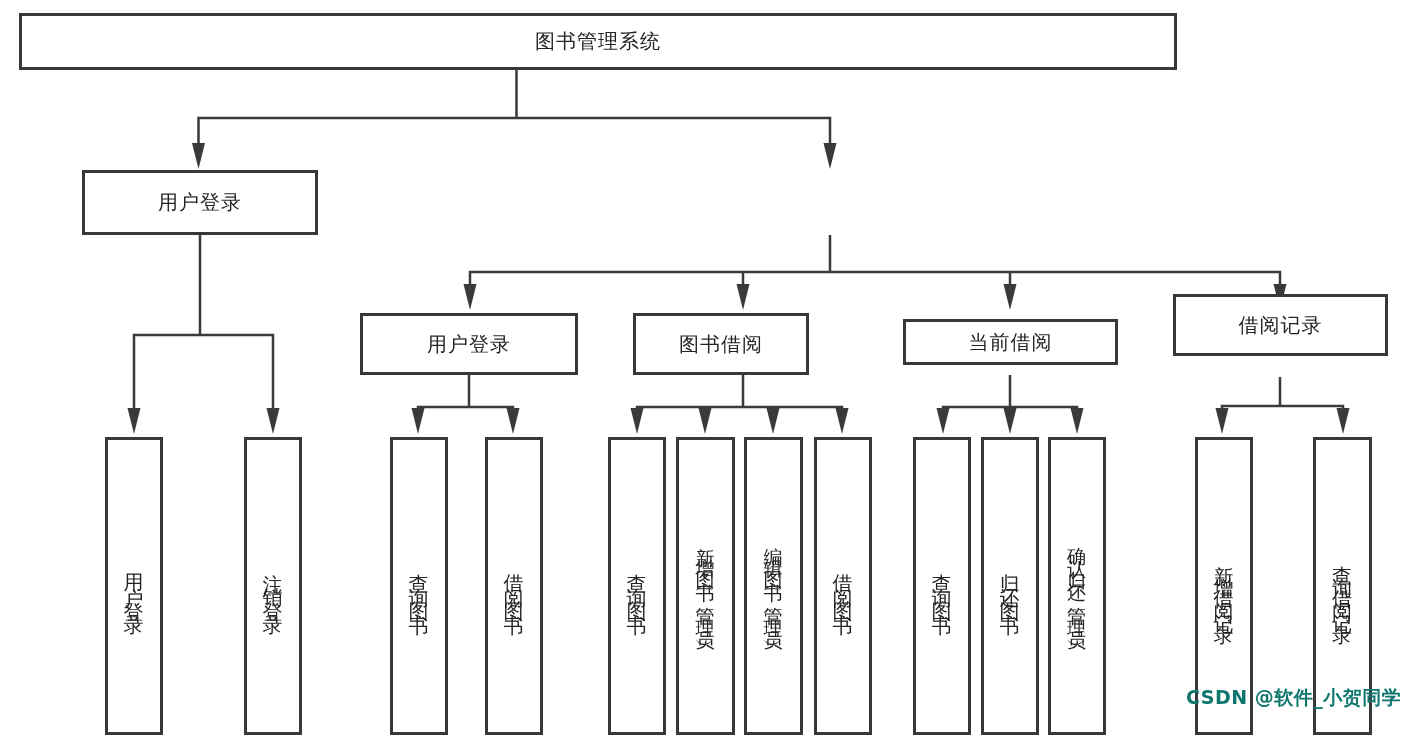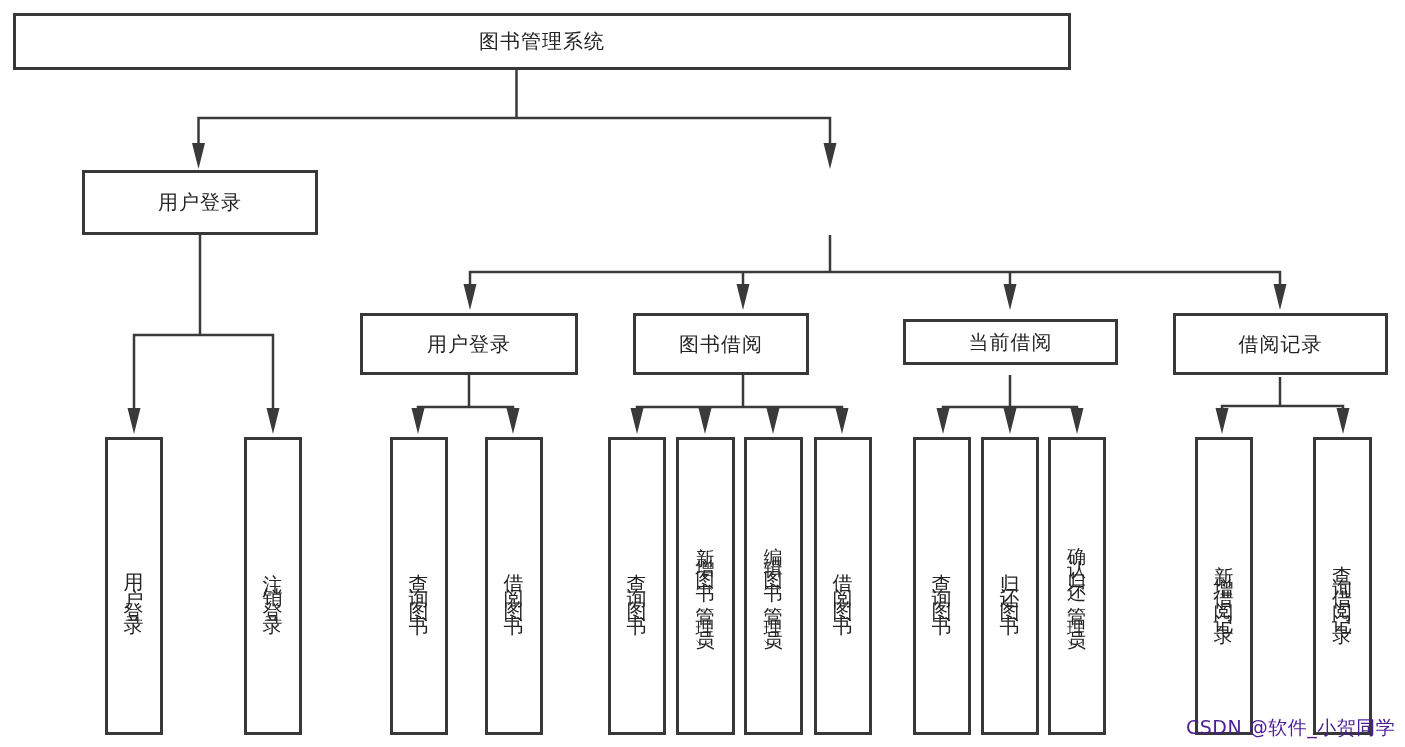--- a/index.html
+++ b/index.html
@@ -15,22 +15,22 @@
   .vbox{z-index:2;}
   .vbox .vtext{
     writing-mode:vertical-rl;text-orientation:mixed;line-height:1;
     font-size:20px;color:#242424;
   }
   .sp4{letter-spacing:14px;}
   .sp6{letter-spacing:12px;}
   .sp8{letter-spacing:12px;font-size:19px !important;}
   #connectors{position:absolute;left:0;top:0;width:1405px;height:747px;z-index:1;}
   #watermark{
-    position:absolute;left:1186px;top:715px;z-index:3;
-    font-size:19px;color:#4c1d95;white-space:nowrap;letter-spacing:0.5px;
+    position:absolute;left:1186px;top:685px;z-index:3;
+    font-size:19px;color:#0f766e;white-space:nowrap;letter-spacing:0.5px;font-weight:bold;
   }
 </style>
 </head>
 <body>
 
 <div id="canvas">
 
   <svg id="connectors" viewBox="0 0 1405 747" xmlns="http://www.w3.org/2000/svg">
     <g stroke="#3a3a3a" stroke-width="2.5" fill="none">
       <path d="M516.5,70 V118 M198.5,146 V118 H830 V146"></path>
@@ -57,28 +57,28 @@
       <polygon points="766.5,408 779.5,408 773,434"></polygon>
       <polygon points="835.5,408 848.5,408 842,434"></polygon>
       <polygon points="936.5,408 949.5,408 943,434"></polygon>
       <polygon points="1003.5,408 1016.5,408 1010,434"></polygon>
       <polygon points="1070.5,408 1083.5,408 1077,434"></polygon>
       <polygon points="1215.5,408 1228.5,408 1222,434"></polygon>
       <polygon points="1336.5,408 1349.5,408 1343,434"></polygon>
     </g>
   </svg>
 
-  <div class="box" style="left:13px;top:13px;width:1058px;height:57px">图书管理系统</div>
+  <div class="box" style="left:19px;top:13px;width:1158px;height:57px">图书管理系统</div>
 
   <div class="box" style="left:82px;top:170px;width:236px;height:65px">用户登录</div>
 
   <div class="box" style="left:360px;top:313px;width:218px;height:62px">用户登录</div>
   <div class="box" style="left:633px;top:313px;width:176px;height:62px">图书借阅</div>
   <div class="box" style="left:903px;top:319px;width:215px;height:46px">当前借阅</div>
-  <div class="box" style="left:1173px;top:313px;width:215px;height:62px">借阅记录</div>
+  <div class="box" style="left:1173px;top:294px;width:215px;height:62px">借阅记录</div>
 
   <div class="box vbox" style="left:105px;top:437px;width:58px;height:298px">
     <span class="vtext sp4">用户登录</span>
   </div>
   <div class="box vbox" style="left:244px;top:437px;width:58px;height:298px">
     <span class="vtext sp4">注销登录</span>
   </div>
 
   <div class="box vbox" style="left:390px;top:437px;width:58px;height:298px">
     <span class="vtext sp4">查询图书</span>

